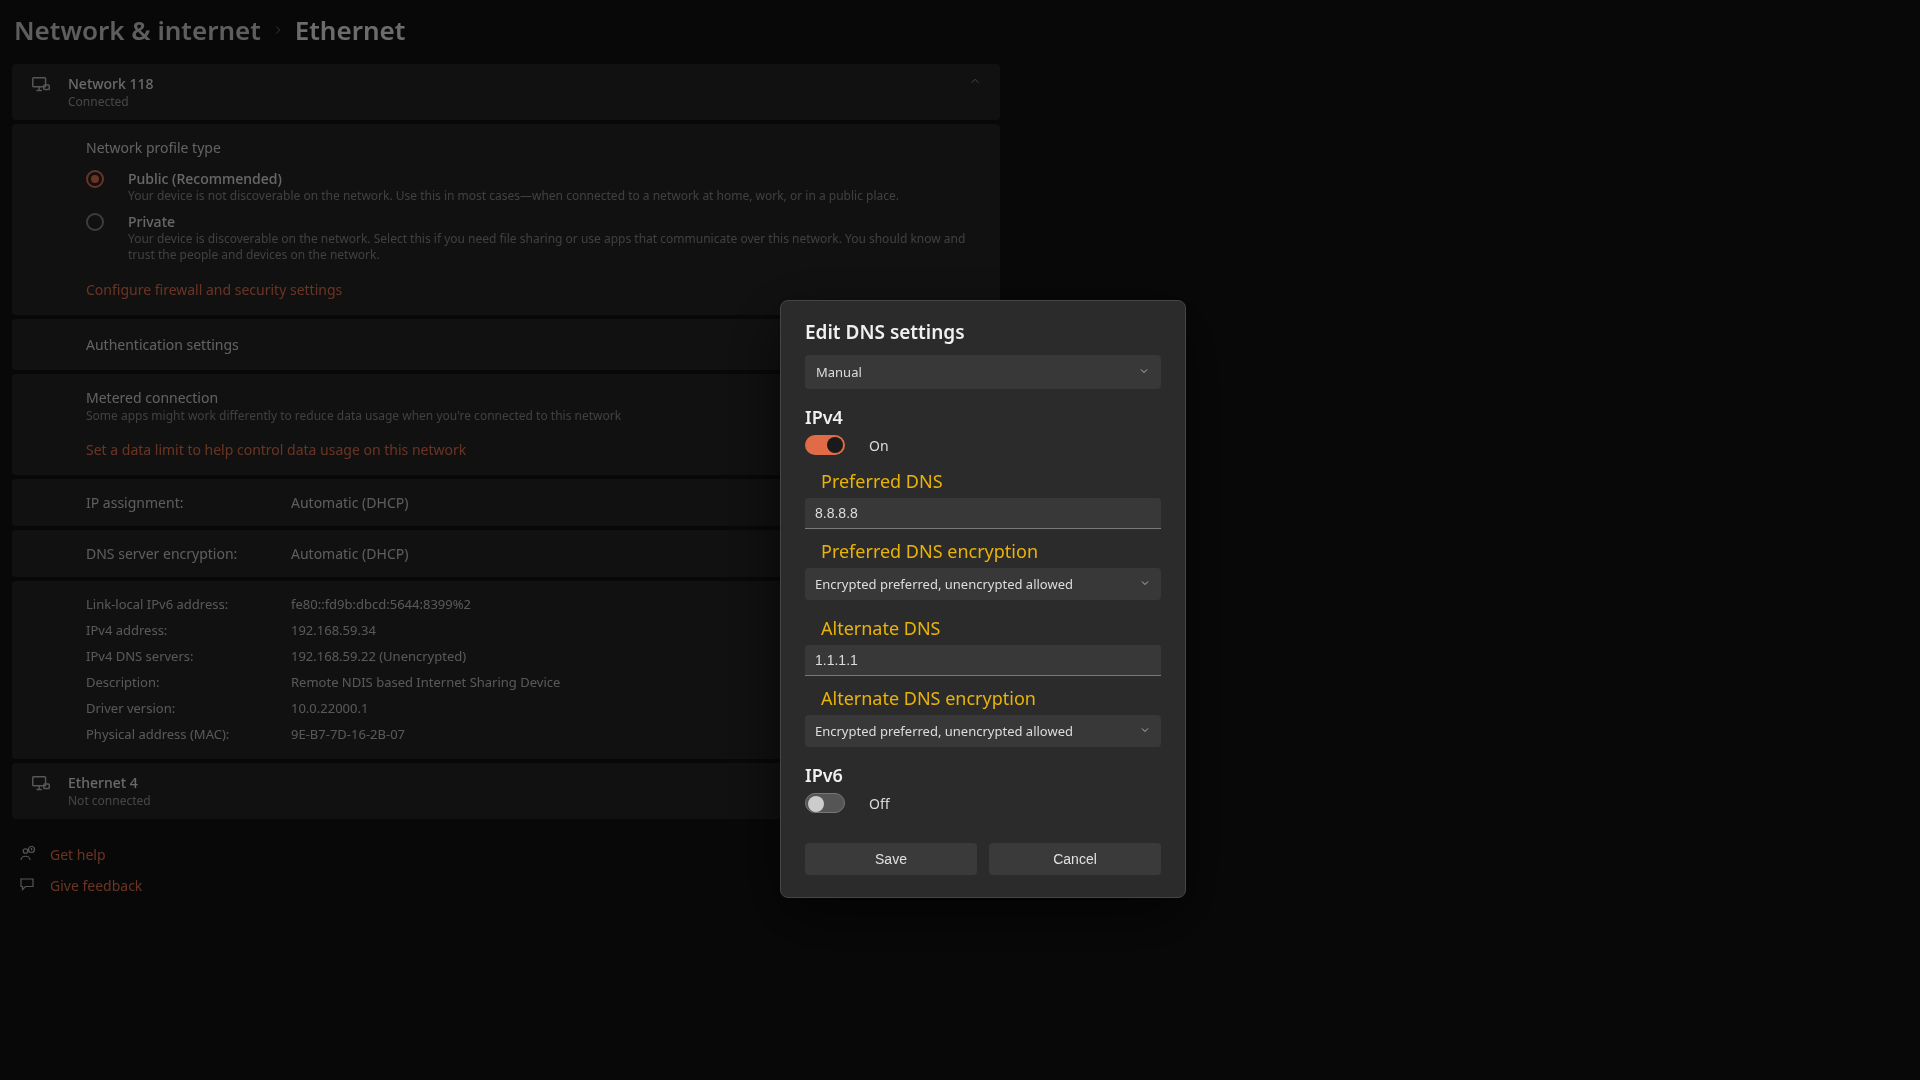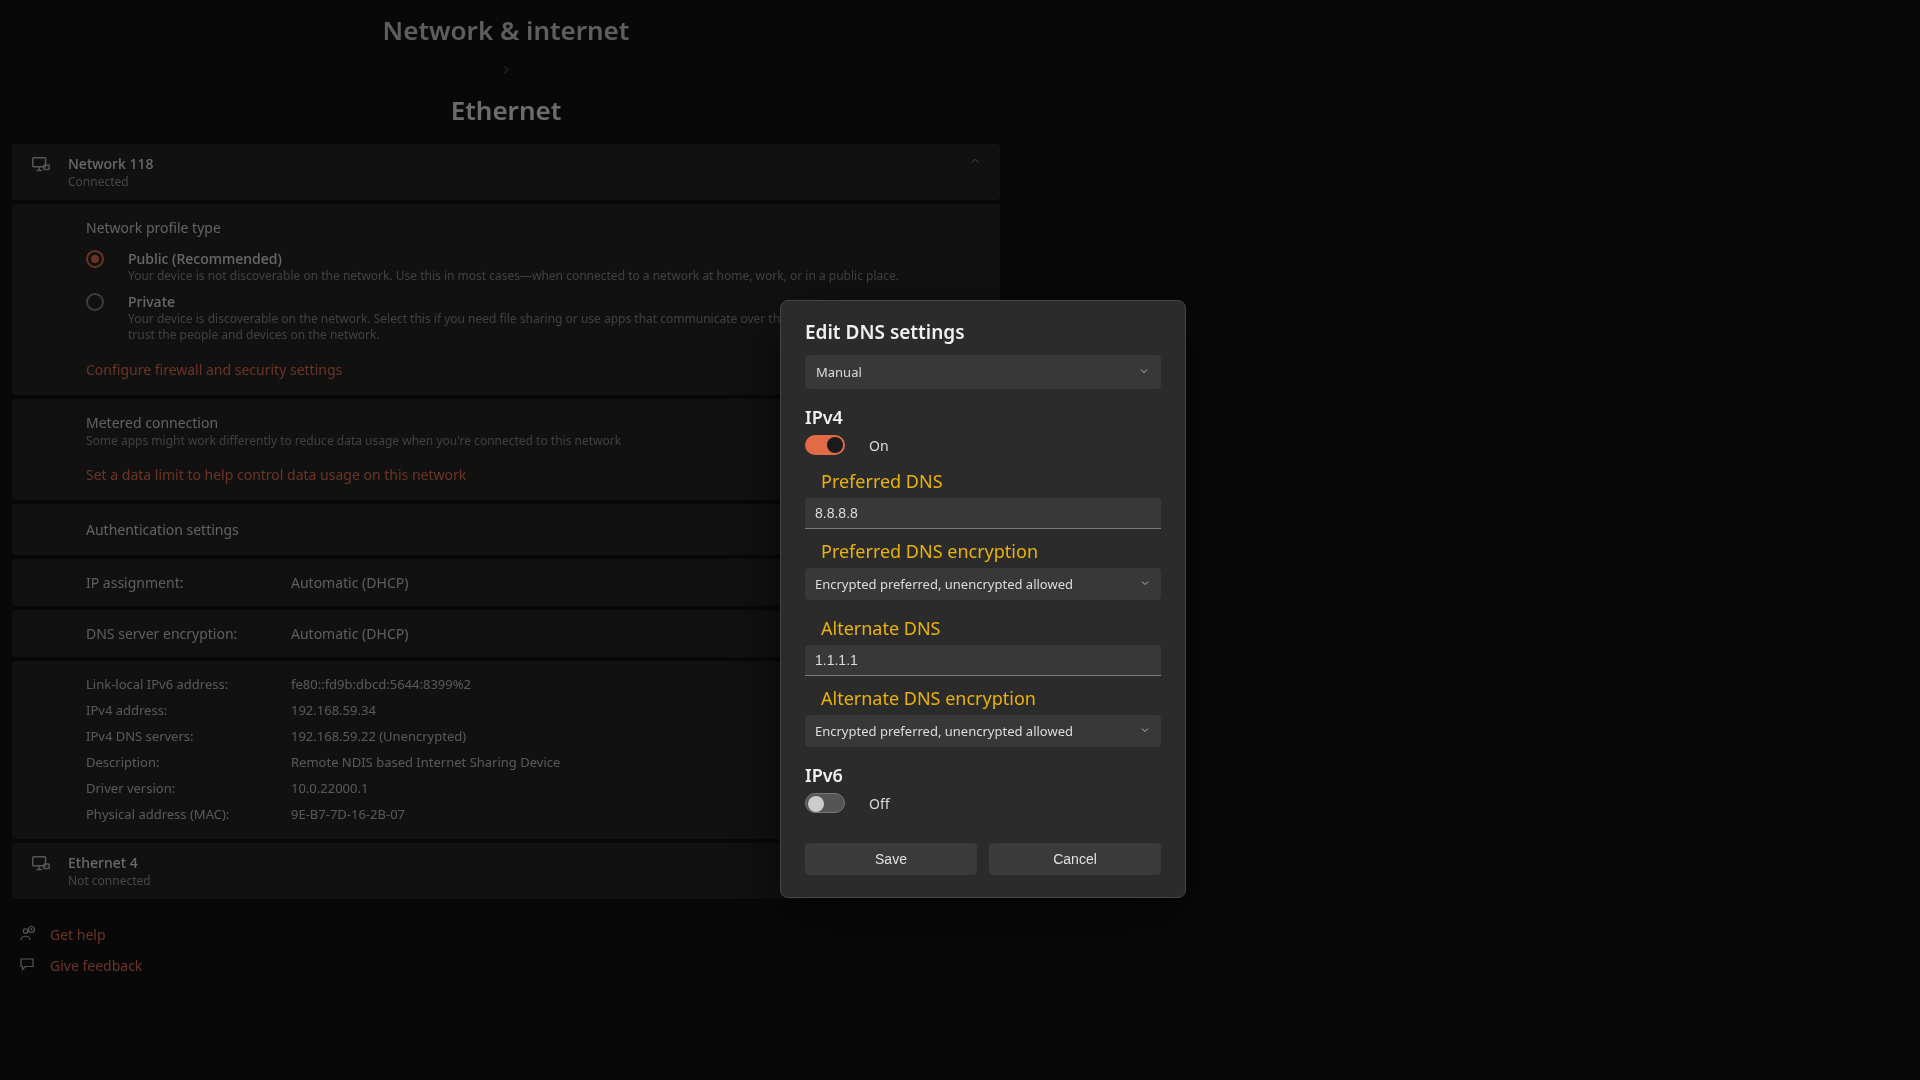--- a/index.html
+++ b/index.html
@@ -32,21 +32,20 @@
     padding: 12px 0 0 12px;
     width: 1000px;
   }
 
   
   .breadcrumb {
     display:flex;
     align-items:center;
     gap:10px;
     padding:0 2px 16px 2px;
-    flex-direction:column;
   }
   .breadcrumb .crumb-parent {
     font-size: 26px;
     font-weight: 600;
     color: #d0d0d0;
   }
   .breadcrumb .chev {
     font-size: 18px;
     color: #888;
   }
@@ -261,28 +260,28 @@
       <div class="radio-circle"></div>
       <div>
         <div class="radio-label">Private</div>
         <div class="radio-desc">Your device is discoverable on the network. Select this if you need file sharing or use apps that communicate over this network. You should know and trust the people and devices on the network.</div>
       </div>
     </div>
 
     <span class="link">Configure firewall and security settings</span>
   </div>
 
+  <div class="section" style="padding-top:16px;padding-bottom:16px;">
+    <div class="section-title" style="margin:0">Authentication settings</div>
+  </div>
+
   <div class="section" style="padding-top:14px;">
     <div class="metered-title">Metered connection</div>
     <div class="metered-desc">Some apps might work differently to reduce data usage when you're connected to this network</div>
     <span class="link">Set a data limit to help control data usage on this network</span>
-  </div>
-
-  <div class="section" style="padding-top:16px;padding-bottom:16px;">
-    <div class="section-title" style="margin:0">Authentication settings</div>
   </div>
 
   <div class="prop-row">
     <div class="prop-label">IP assignment:</div>
     <div class="prop-value">Automatic (DHCP)</div>
   </div>
 
   <div class="prop-row">
     <div class="prop-label">DNS server encryption:</div>
     <div class="prop-value">Automatic (DHCP)</div>

